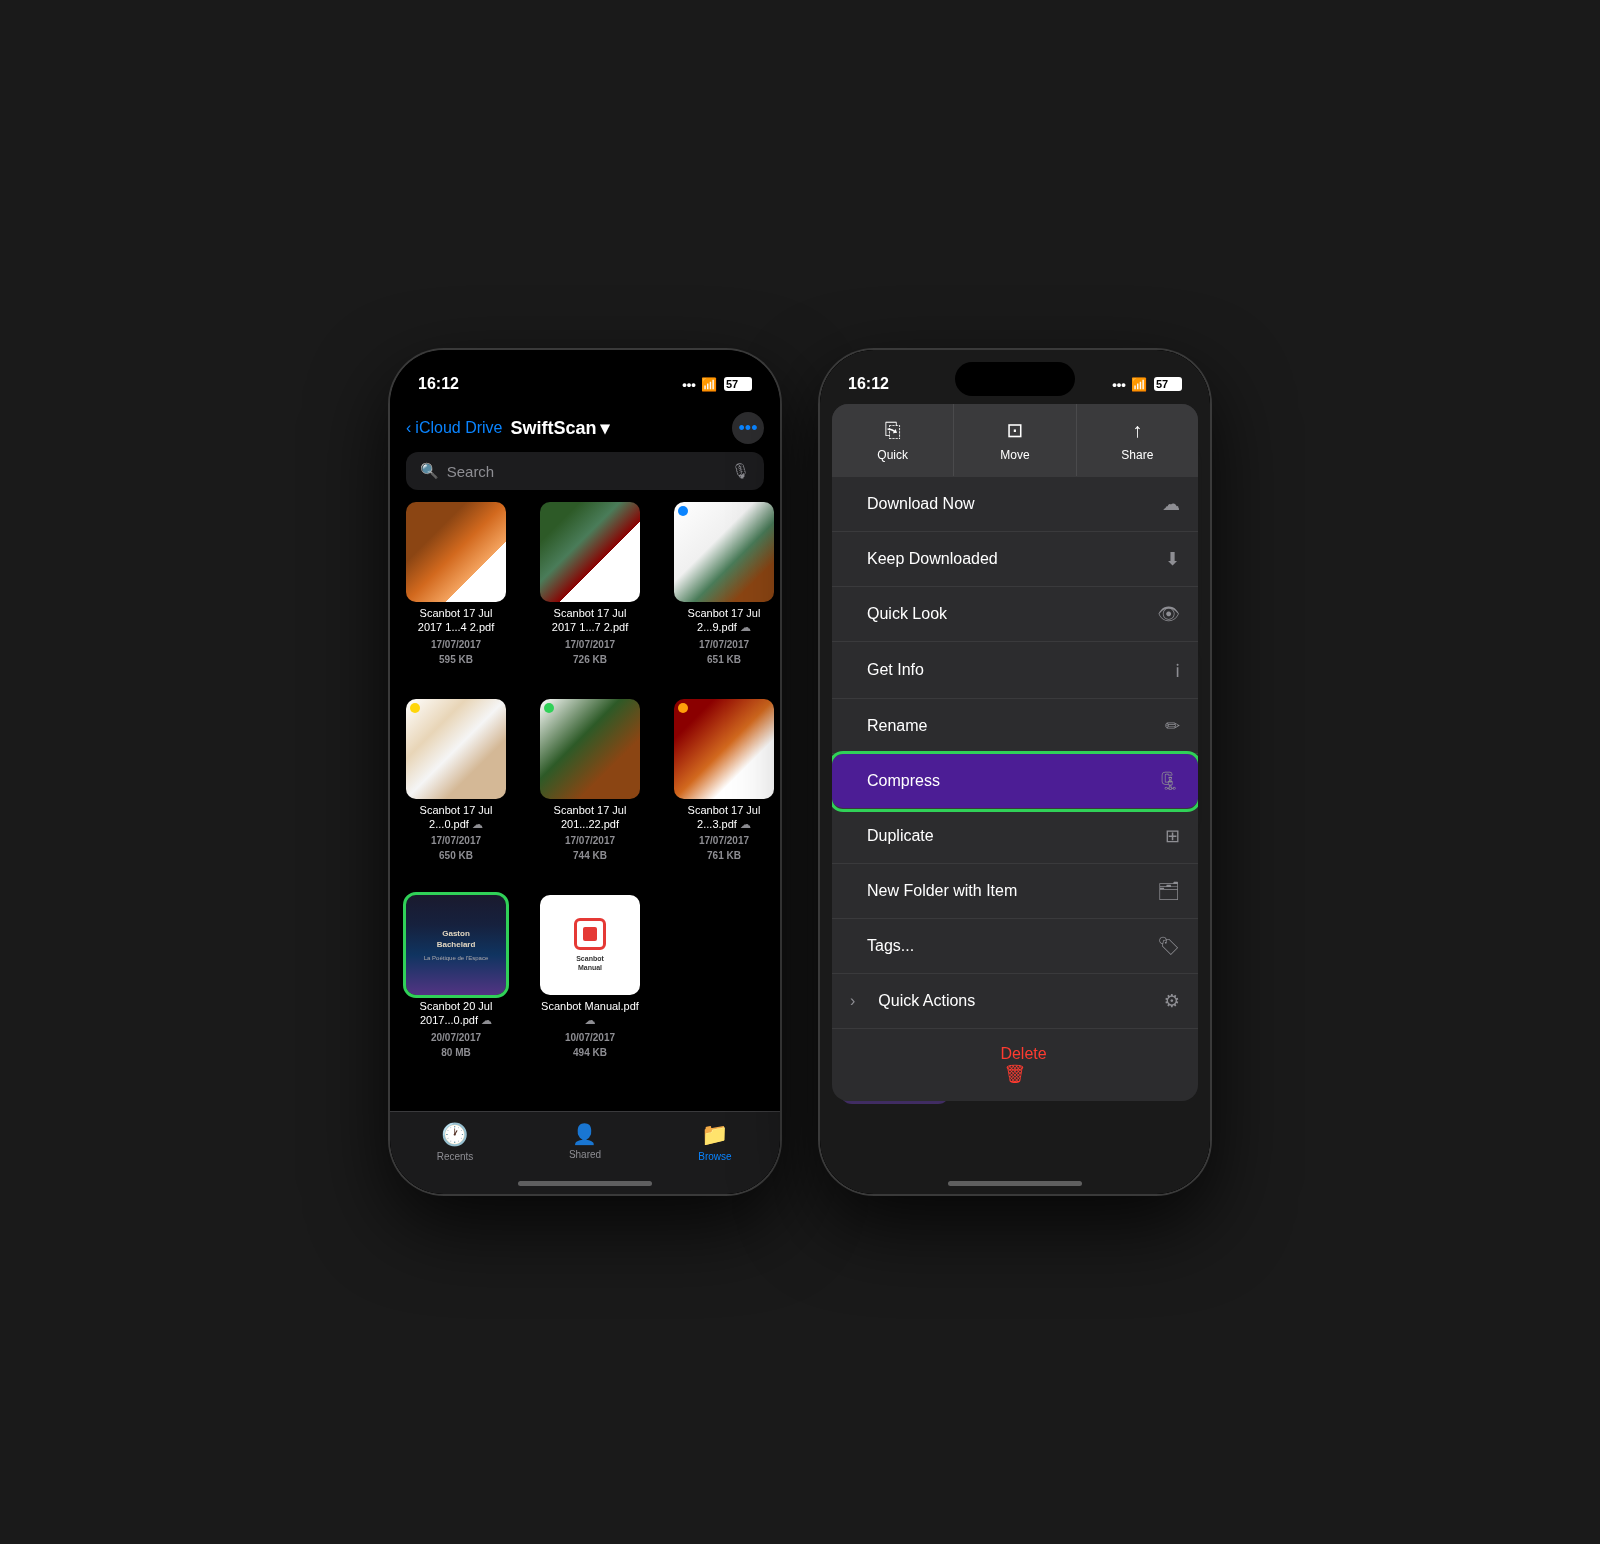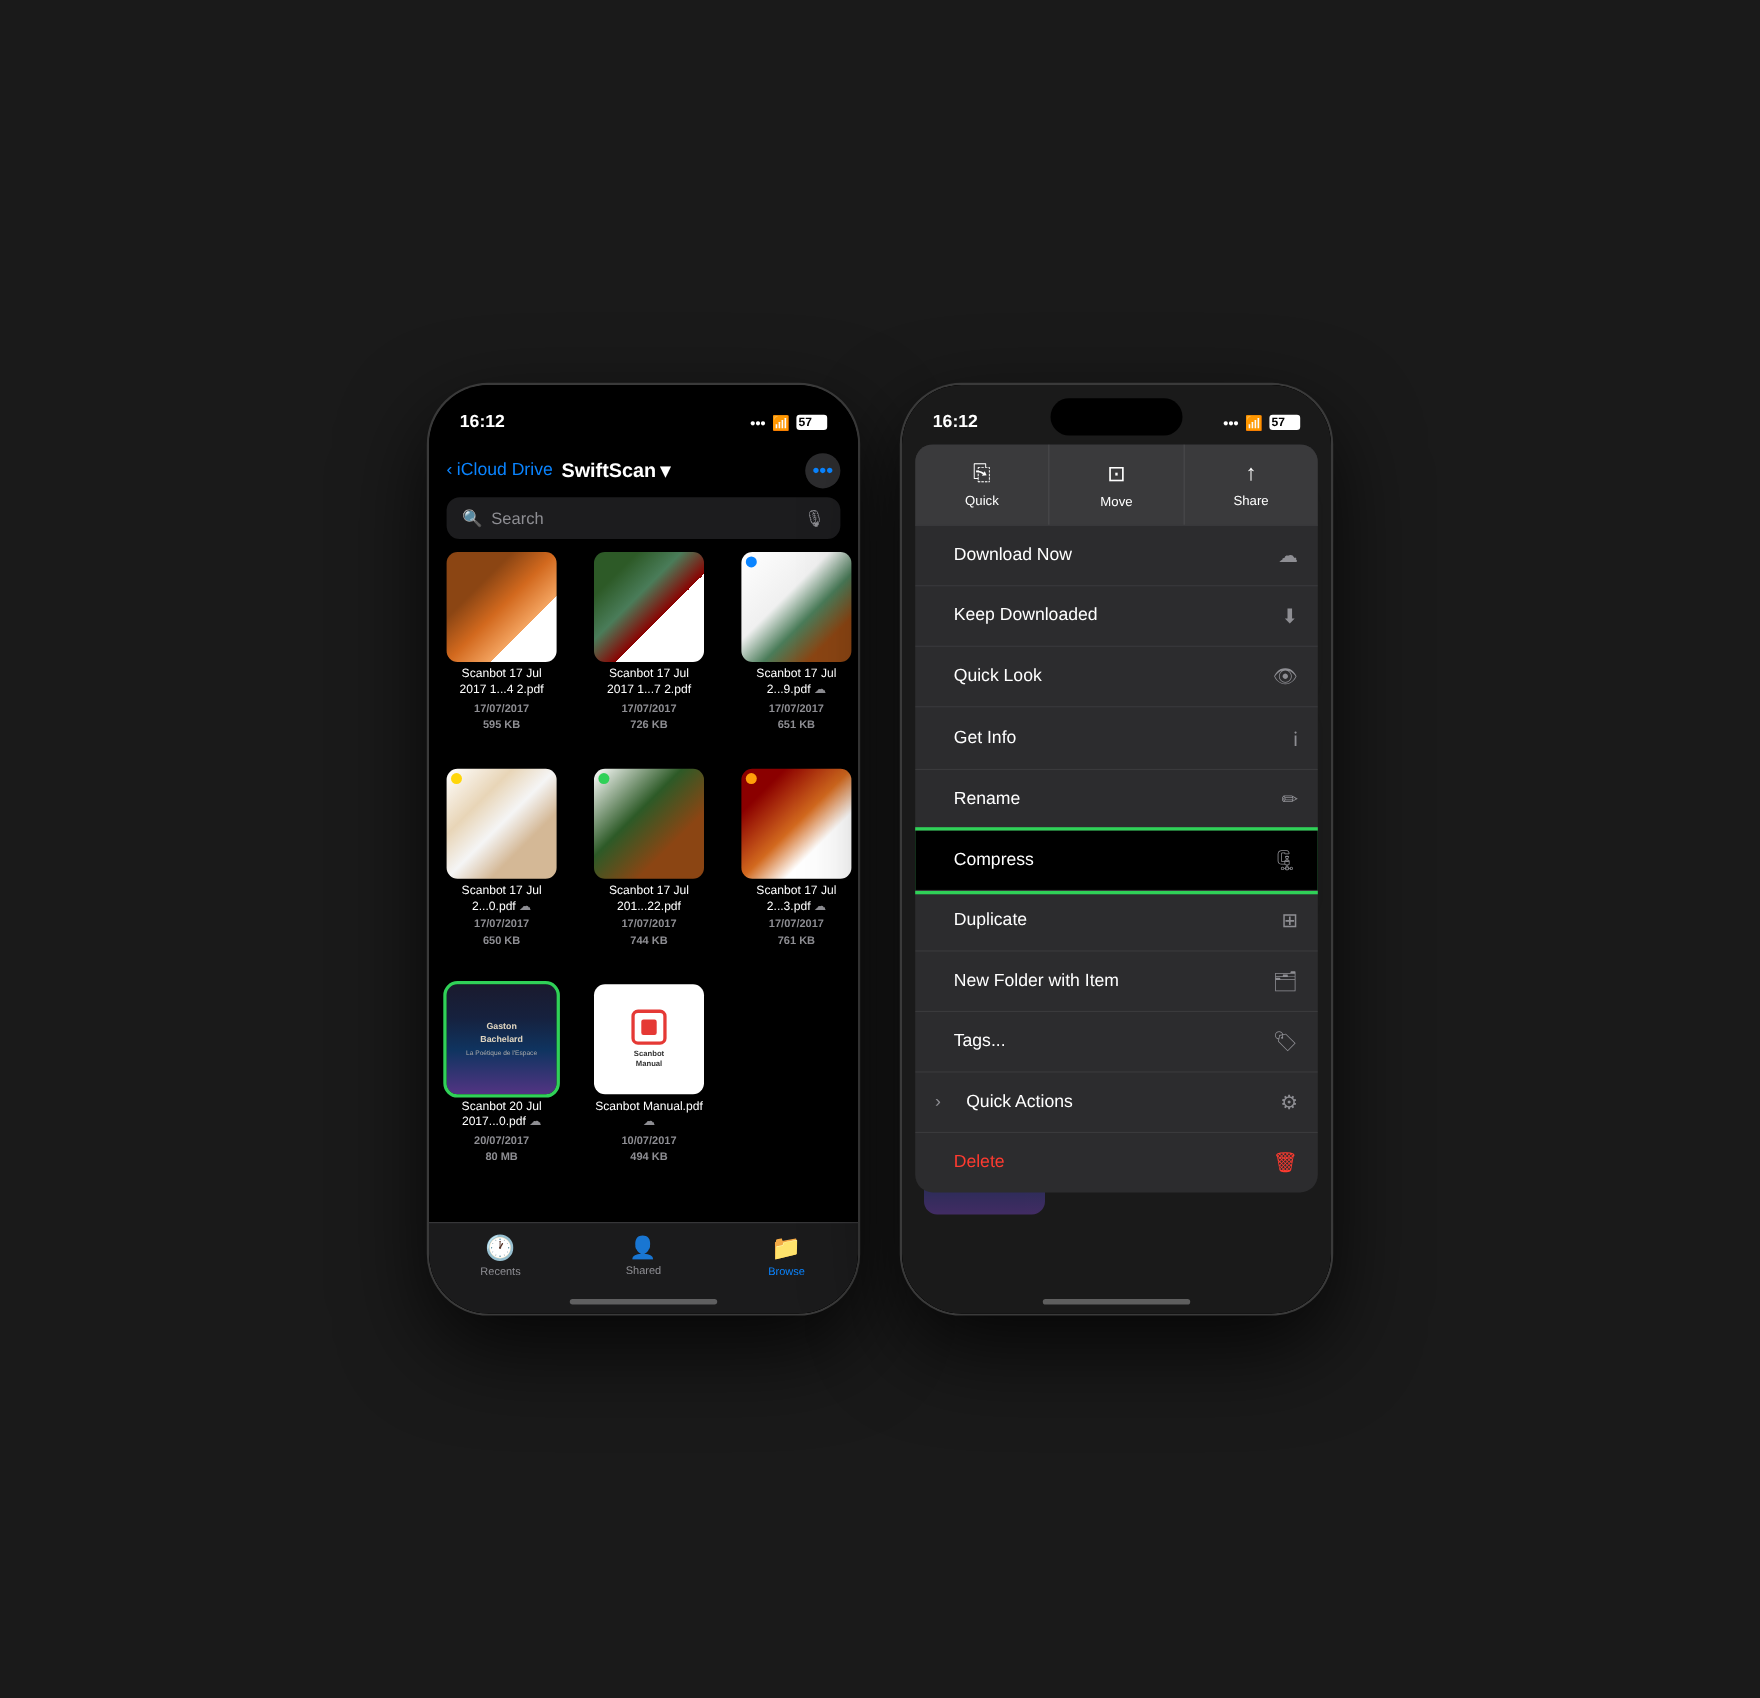--- a/index.html
+++ b/index.html
@@ -352,26 +352,26 @@
       position: relative;
     }
 
     .menu-item:last-child { border-bottom: none; }
 
     .menu-item-label { flex: 1; margin-left: 17px; }
     .menu-item-icon { font-size: 18px; color: #8e8e93; }
 
     .menu-item.highlighted {
       outline: 3px solid #30d158;
-      background: #000000;
-      border-radius: 0;
+      background: #4c1d95;
+      border-radius: 11px;
       z-index: 10;
     }
 
-    .menu-item.delete { color: #ff3b30; }
+    .menu-item.delete { color: #ff3b30; flex-direction: column; }
     .menu-item.delete .menu-item-icon { color: #ff3b30; }
 
     .menu-item.quick-actions { color: #fff; }
     .menu-item.quick-actions .expand-arrow { color: #8e8e93; margin-right: 6px; }
 
   </style>
 </head>
 <body>
 
 <div class="phone">

